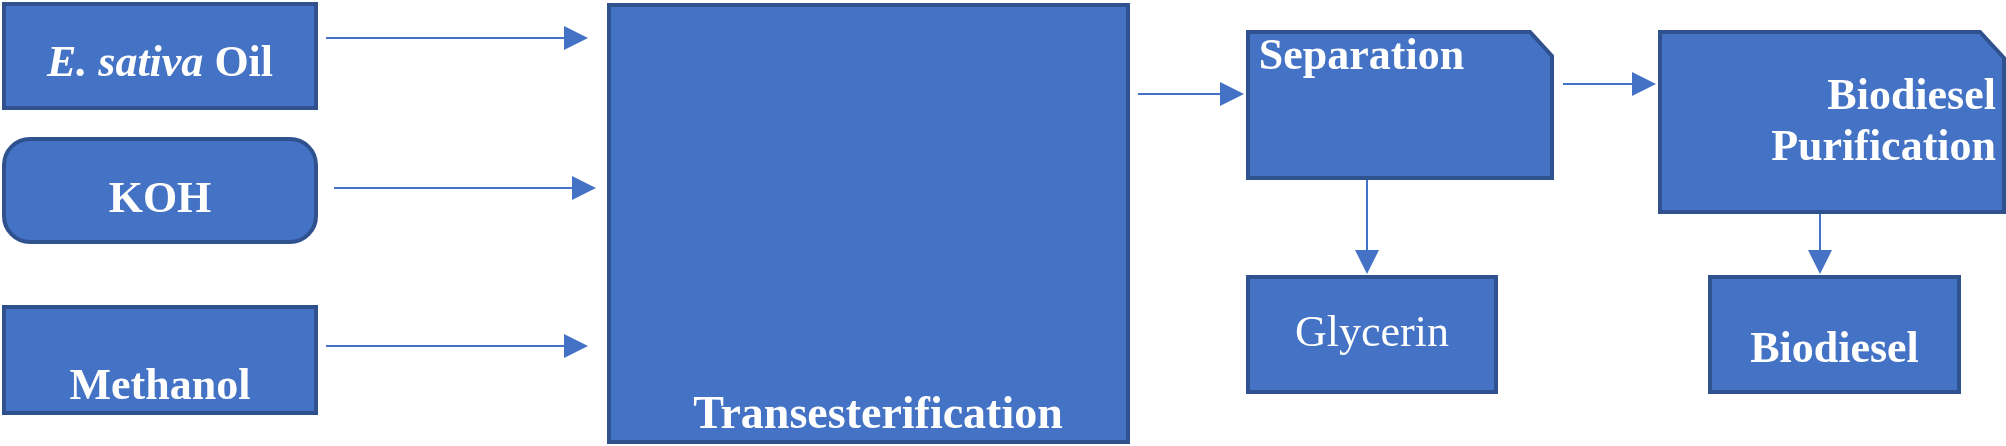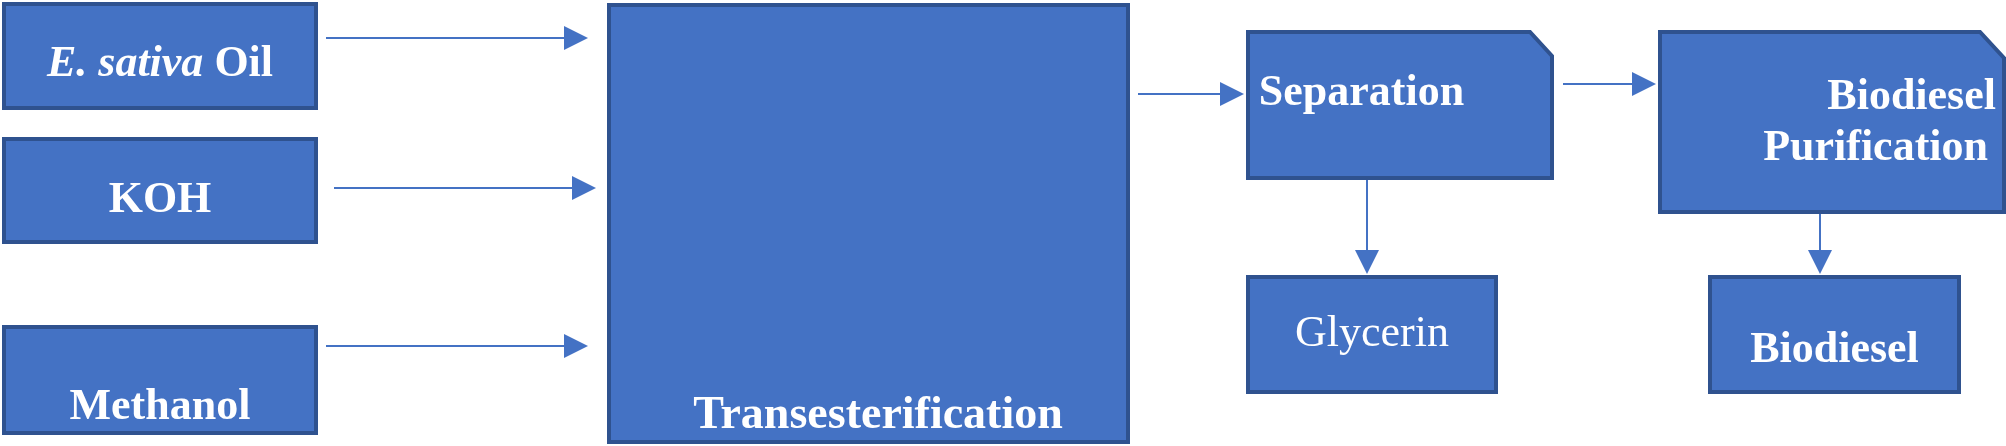--- a/index.html
+++ b/index.html
@@ -16,49 +16,49 @@
 </style>
 </head>
 <body>
 
 <div class="box" style="left:2px; top:2px; width:316px; height:108px; font-size:44px; padding-bottom:18px;">
   <span class="lbl">
     <i>E. sativa</i><span style="white-space:pre"> Oil</span>
   </span>
 </div>
 
-<div class="box" style="left:2px; top:137px; width:316px; height:107px; font-size:44px; padding-bottom:16px;">
+<div class="box" style="left:2px; top:137px; width:316px; height:107px; font-size:44px; padding-bottom:16px;border-radius:28px;">
   <span class="lbl">KOH</span>
 </div>
 
-<div class="box" style="left:2px; top:325px; width:316px; height:110px; font-size:44px; padding-bottom:0px;">
+<div class="box" style="left:2px; top:305px; width:316px; height:110px; font-size:44px; padding-bottom:0px;">
   <span class="lbl">Methanol</span>
 </div>
 
 <div class="box" style="left:607px; top:3px; width:523px; height:441px; font-size:46px;padding-left:19px;">
   <span class="lbl">Transesterification</span>
 </div>
 
-<div class="box notch" style="left:1246px; top:30px; width:251px; height:150px; font-size:44px; background:transparent; border:none; align-items:flex-start; padding-top:36px;">
+<div class="box notch" style="left:1246px; top:30px; width:251px; height:150px; font-size:44px; background:transparent; border:none; align-items:flex-start; ">
   <svg width="308" height="150">
     <polygon points="2,2 284,2 306,26 306,148 2,148" fill="#4472c4" stroke="#2f528f" stroke-width="4"></polygon>
   </svg>
   <span class="lbl" style="position:relative; margin-right:20px;">Separation</span>
 </div>
 
 <div class="box" style="left:1246px; top:275px; width:252px; height:119px; font-size:44px; padding-bottom:32px;">
   <span class="lbl normal">Glycerin</span>
 </div>
 
 <div class="box notch" style="left:1658px; top:30px; width:348px; height:184px; font-size:44px; background:transparent; border:none; flex-direction:column; justify-content:flex-start; padding-top:40px;">
   <svg width="348" height="184">
     <polygon points="2,2 322,2 346,28 346,182 2,182" fill="#4472c4" stroke="#2f528f" stroke-width="4"></polygon>
   </svg>
   <span class="lbl" style="position:relative; margin-right:10px;">Biodiesel</span>
-  <span class="lbl" style="position:relative; margin-right:18px;">Purification</span>
+  <span class="lbl" style="position:relative; margin-right:10px;">Purification</span>
 </div>
 
 <div class="box" style="left:1708px; top:275px; width:253px; height:119px; font-size:44px; padding-bottom:16px;">
   <span class="lbl">Biodiesel</span>
 </div>
 
 <svg class="arrows" width="2006" height="446">
   <defs>
     <marker id="ah" markerWidth="8" markerHeight="8" refX="7" refY="4" orient="auto" markerUnits="userSpaceOnUse" viewBox="0 0 8 8">
     </marker>

